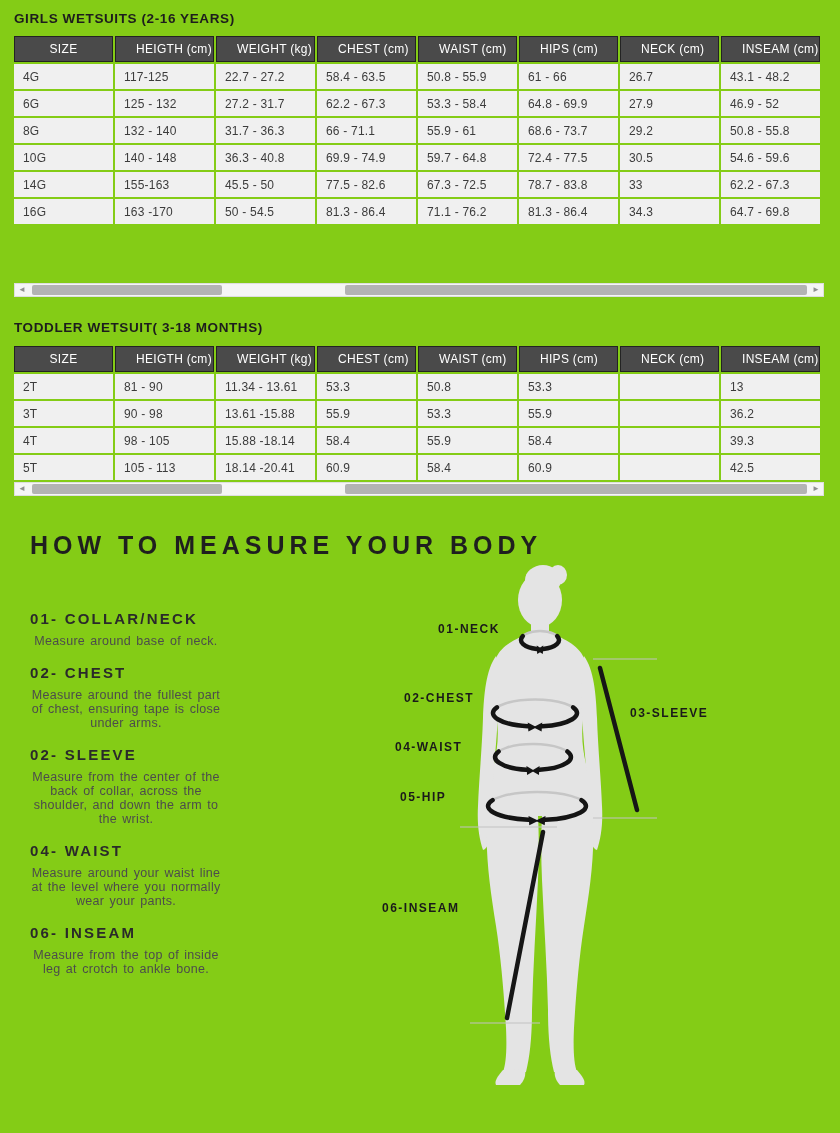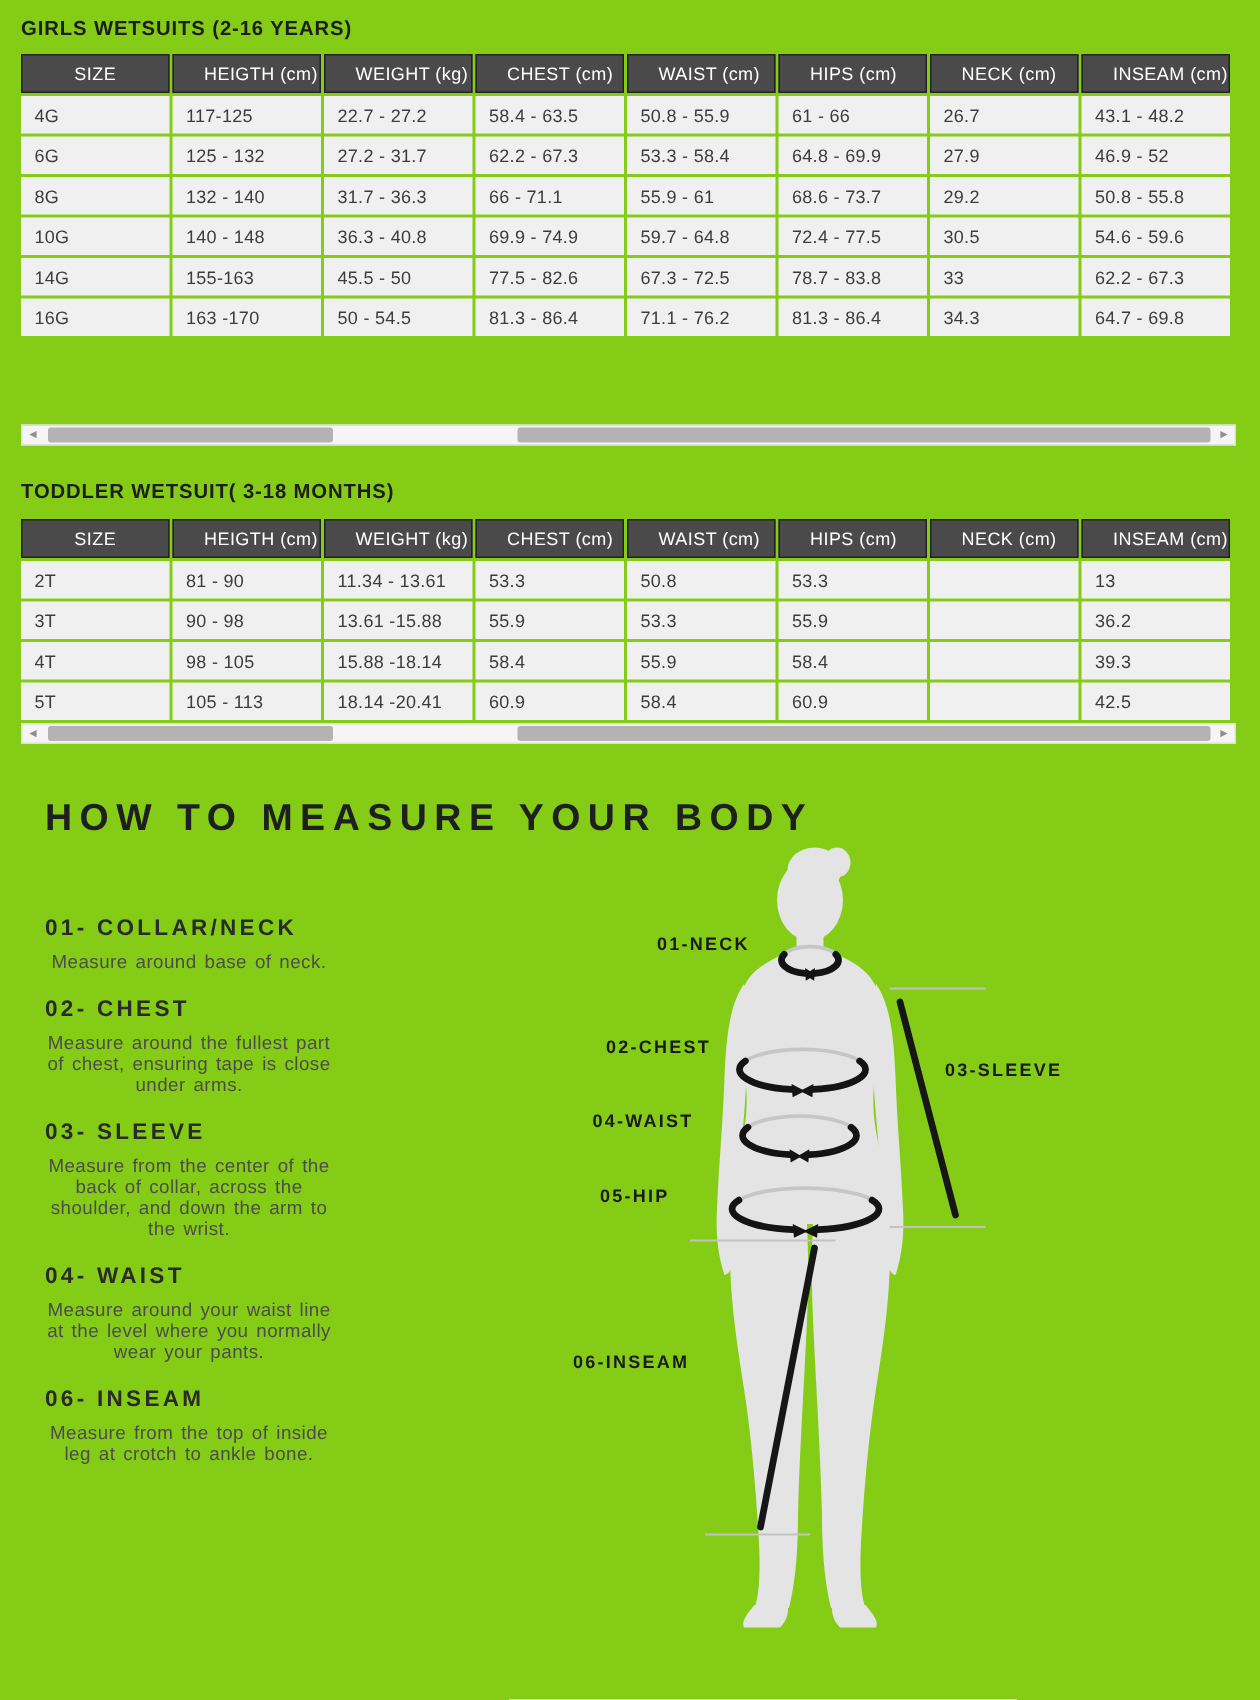--- a/index.html
+++ b/index.html
@@ -206,21 +206,21 @@
   <div class="steps">
       <div class="step">
         <h3>01- COLLAR/NECK</h3>
         <p>Measure around base of neck.</p>
       </div>
       <div class="step">
         <h3>02- CHEST</h3>
         <p>Measure around the fullest part of chest, ensuring tape is close under arms.</p>
       </div>
       <div class="step">
-        <h3>03- SLEEVE</h3>
+        <h3>02- SLEEVE</h3>
         <p>Measure from the center of the back of collar, across the shoulder, and down the arm to the wrist.</p>
       </div>
       <div class="step">
         <h3>04- WAIST</h3>
         <p>Measure around your waist line at the level where you normally wear your pants.</p>
       </div>
       <div class="step">
         <h3>06- INSEAM</h3>
         <p>Measure from the top of inside leg at crotch to ankle bone.</p>
       </div>

